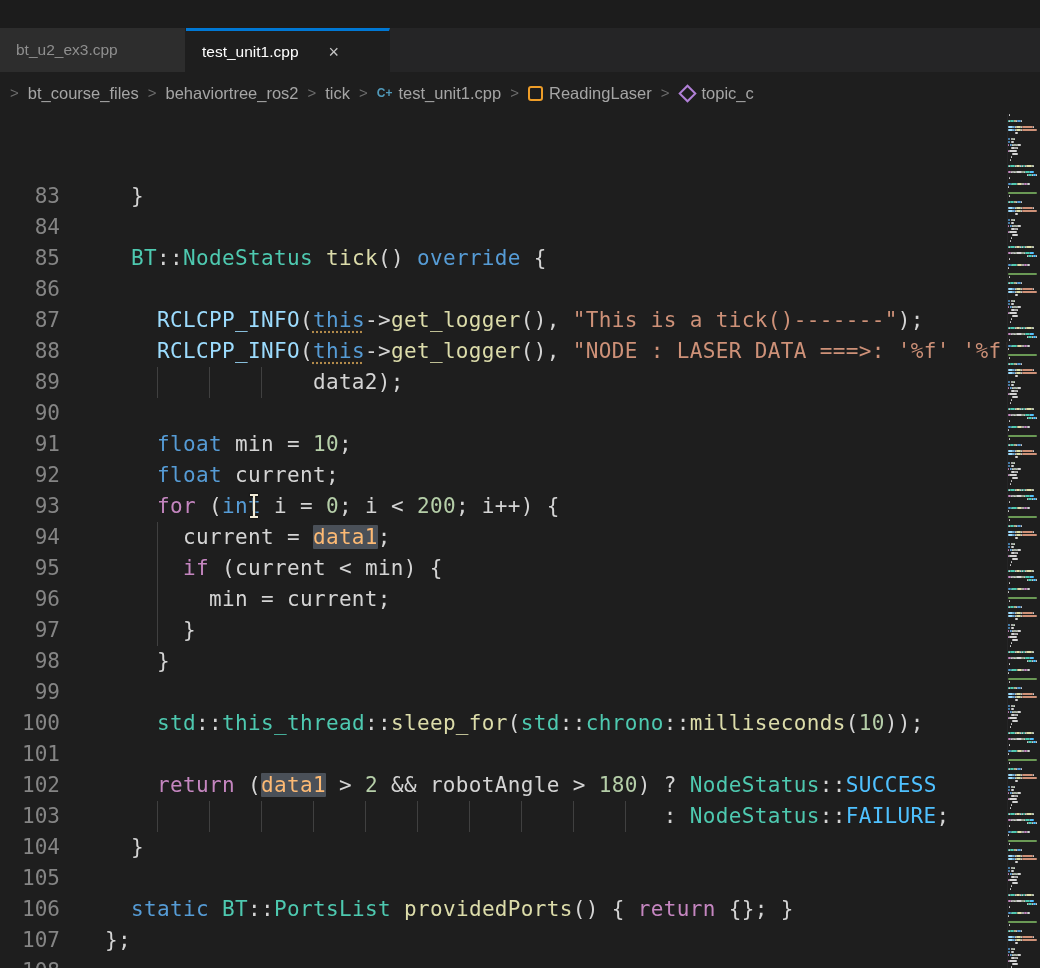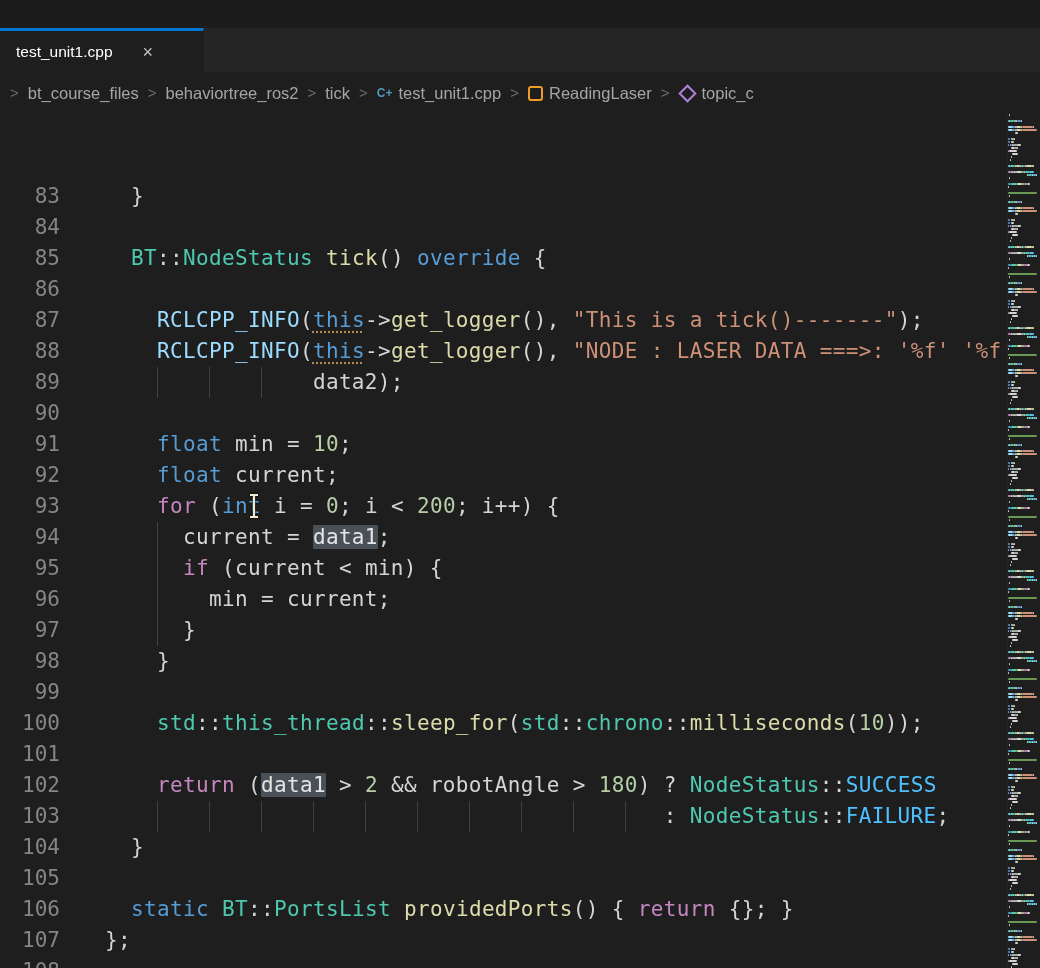--- a/index.html
+++ b/index.html
@@ -23,34 +23,37 @@
   .tk-pl{color:#d4d4d4}
   .tk-kw{color:#569cd6}
   .tk-ctl{color:#c586c0}
   .tk-typ{color:#4ec9b0}
   .tk-fn{color:#dcdcaa}
   .tk-str{color:#ce9178}
   .tk-num{color:#b5cea8}
   .tk-mac{color:#9cdcfe}
   .tk-enm{color:#4fc1ff}
   .tk-this{color:#569cd6;text-decoration:underline dotted #b28a4a;text-underline-offset:4px;}
-  .tk-hlw{color:#e5e5e5;background:#4a5058;border-radius:1px;}
+  .tk-hlw{color:#fdba74;background:#4a5058;border-radius:1px;}
   .minimap{position:absolute;right:0;top:114px;bottom:0;width:32px;background:#1e1e1e;overflow:hidden;border-left:1px solid #252526;}
   .mm-row{height:2px;margin-bottom:1px;display:flex;}
   .mm-seg{height:2px;border-radius:1px;}
   .ibeam{position:absolute;left:246px;top:492px;filter:drop-shadow(0 0 1px #000);}
 </style>
 </head>
 <body>
 
 <div class="window">
 
   <div class="titlebar"></div>
 
   <div class="tabbar">
+    <div class="tab" style="width:186px">
+      <span>bt_u2_ex3.cpp</span>
+    </div>
     <div class="tab active" style="width:204px">
       <span>test_unit1.cpp</span>
       <span class="close">×</span>
     </div>
   </div>
 
   <div class="breadcrumbs">
     <span class="crumb-sep">&gt;</span>
     <span class="crumb">
         <span>bt_course_files</span>

